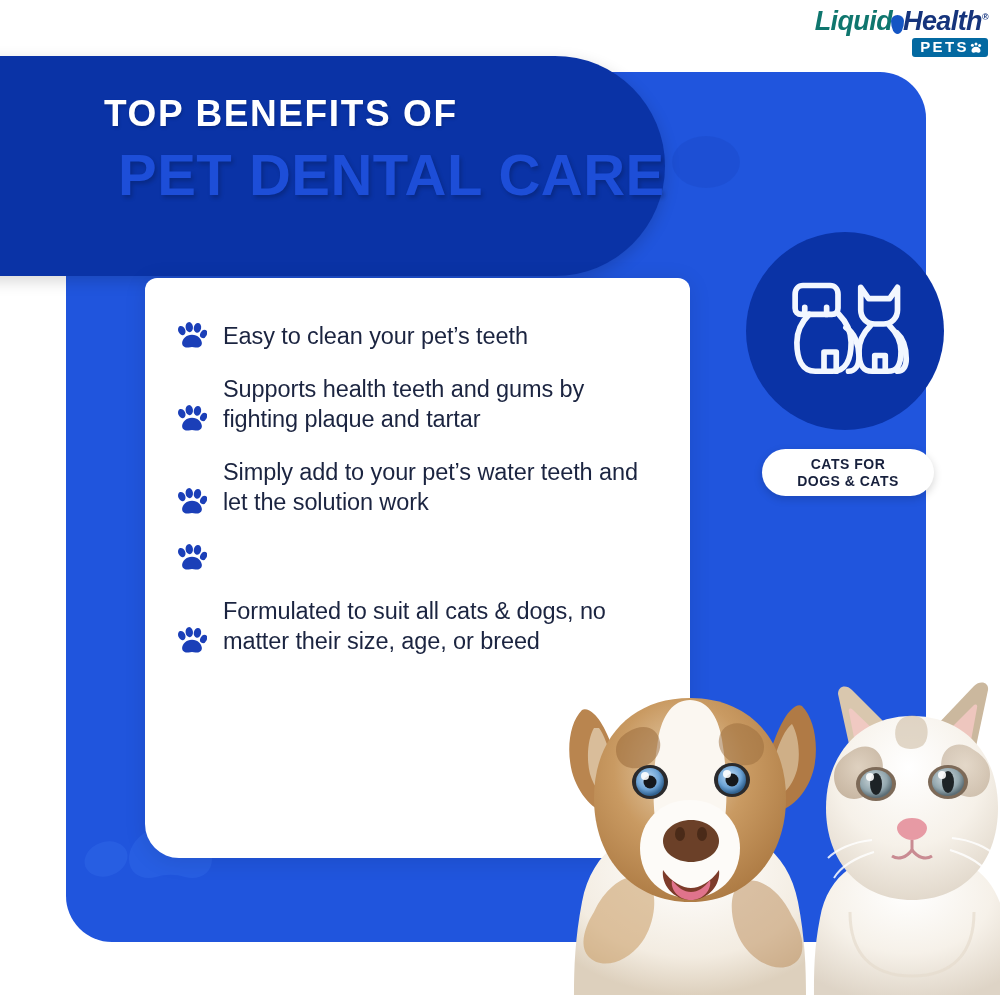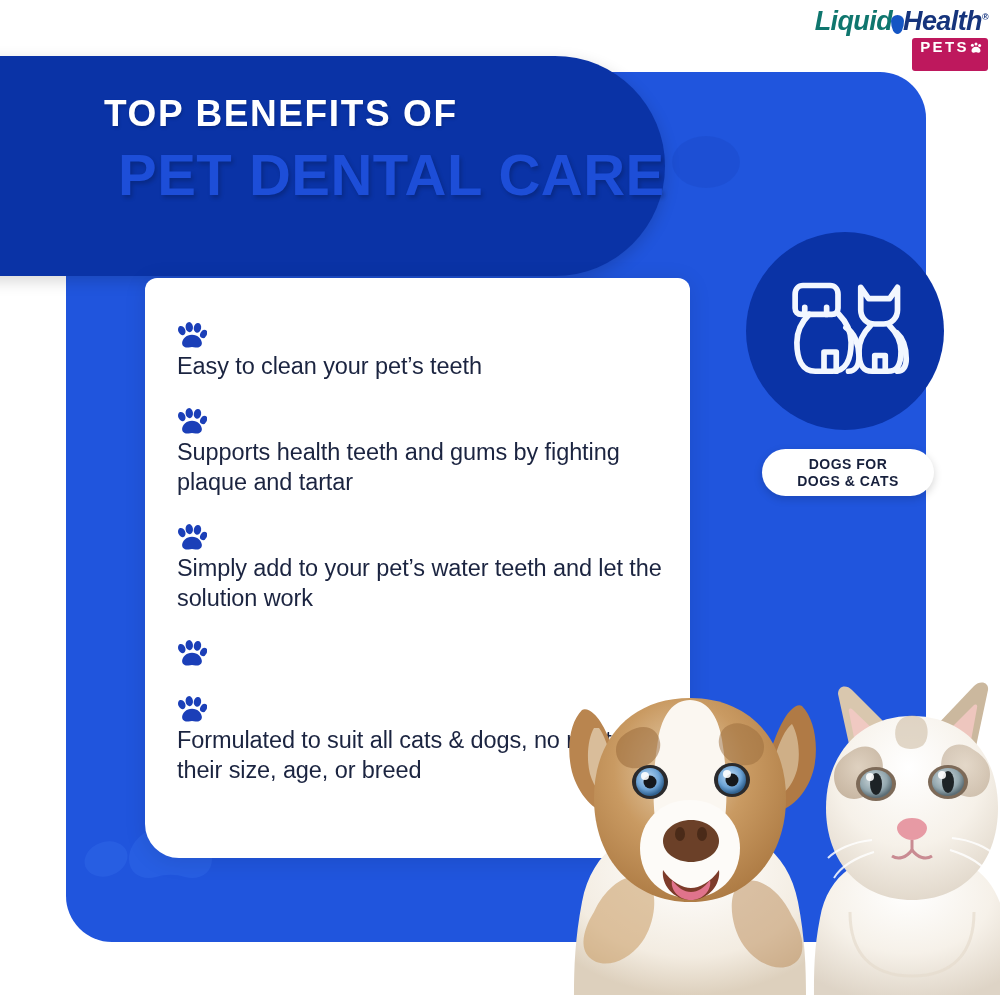--- a/index.html
+++ b/index.html
@@ -51,26 +51,26 @@
     vertical-align: -2px;
   }
   .logo-tm {
     font-size: 9px;
     vertical-align: super;
     font-style: normal;
   }
   .logo-pets {
     display: inline-block;
     margin-top: 3px;
-    background: #be185d;
+    background: #0369a1;
     color: #ffffff;
     font-size: 15px;
     font-weight: 700;
     letter-spacing: 2.4px;
-    padding: 1px 6px 16px 8px;
+    padding: 1px 6px 2px 8px;
     border-radius: 3px;
     line-height: 16px;
   }
   .logo-pets .mini-paw {
     display: inline-block;
     width: 12px;
     height: 12px;
     vertical-align: -2px;
     margin-left: 1px;
   }
@@ -144,23 +144,22 @@
     position: absolute;
     left: 32px;
     top: 40px;
     right: 26px;
     list-style: none;
     margin: 0;
     padding: 0;
   }
   .benefit {
     display: flex;
-    align-items: flex-start;
+    align-items: flex-end;
     margin-bottom: 23px;
-    flex-direction: column;
   }
   .paw-bullet {
     flex: 0 0 auto;
     width: 30px;
     height: 30px;
     margin: 3px 16px 0 0;
   }
   .benefit-text {
     color: #1b2440;
     font-size: 23.5px;
@@ -367,21 +366,21 @@
 
         <path d="M104 58c-7 7-13 16-13 29 0 17 5 23 15 23h18c10 0 15-6 15-23 0-13-6-22-13-29"></path>
         <path d="M109 110V92h12v18"></path>
 
         <path d="M134 66c8 7 11 19 11 30 0 9-4 14-10 14"></path>
       </g>
     </svg>
   </div>
 
   <div class="great-for">
-    <span>DOGS FOR</span>
+    <span>CATS FOR</span>
     <span>DOGS &amp; CATS</span>
   </div>
 
   <div class="pets-photo">
     <svg width="490" height="383" viewBox="0 0 490 383">
       <defs>
         <radialGradient id="dogFur" cx="45%" cy="35%" r="72%">
           <stop offset="0%" stop-color="#e8d3b4"></stop>
           <stop offset="48%" stop-color="#c99a62"></stop>
           <stop offset="100%" stop-color="#a9763f"></stop>

